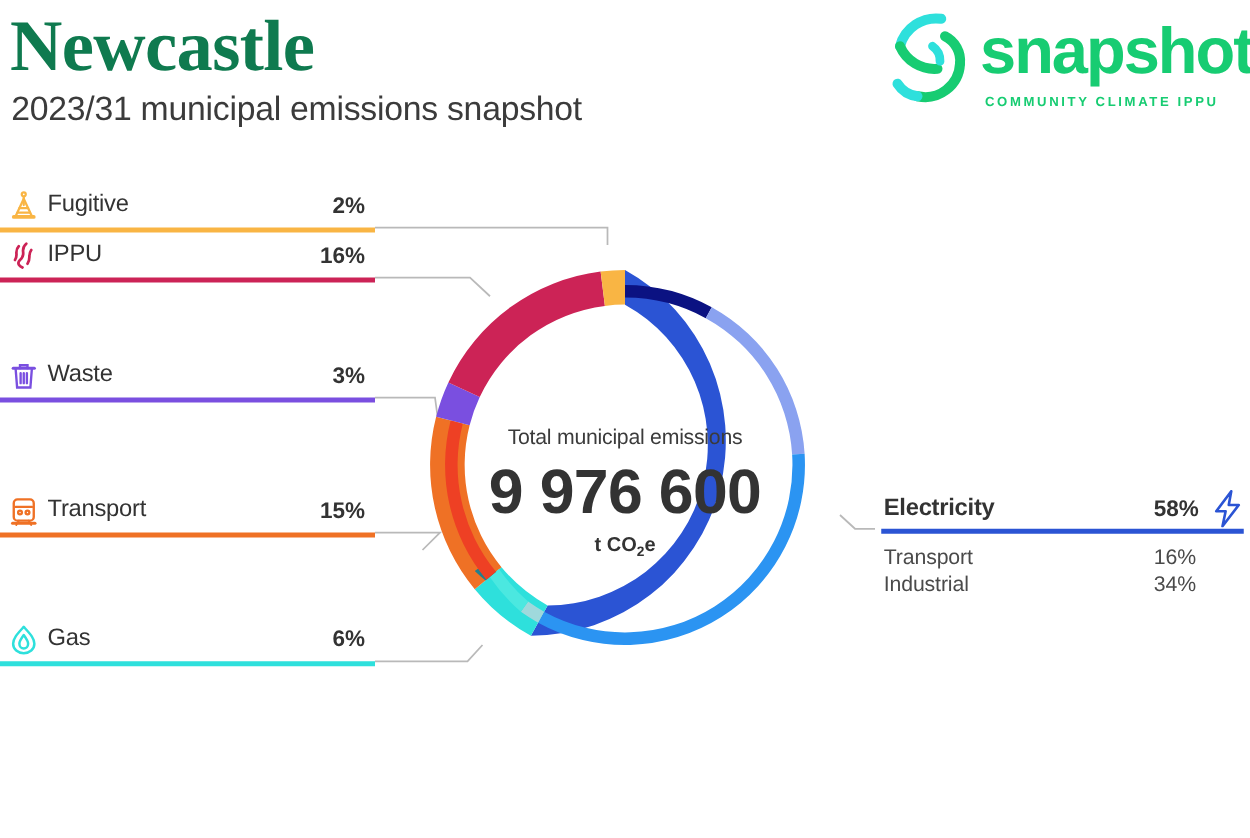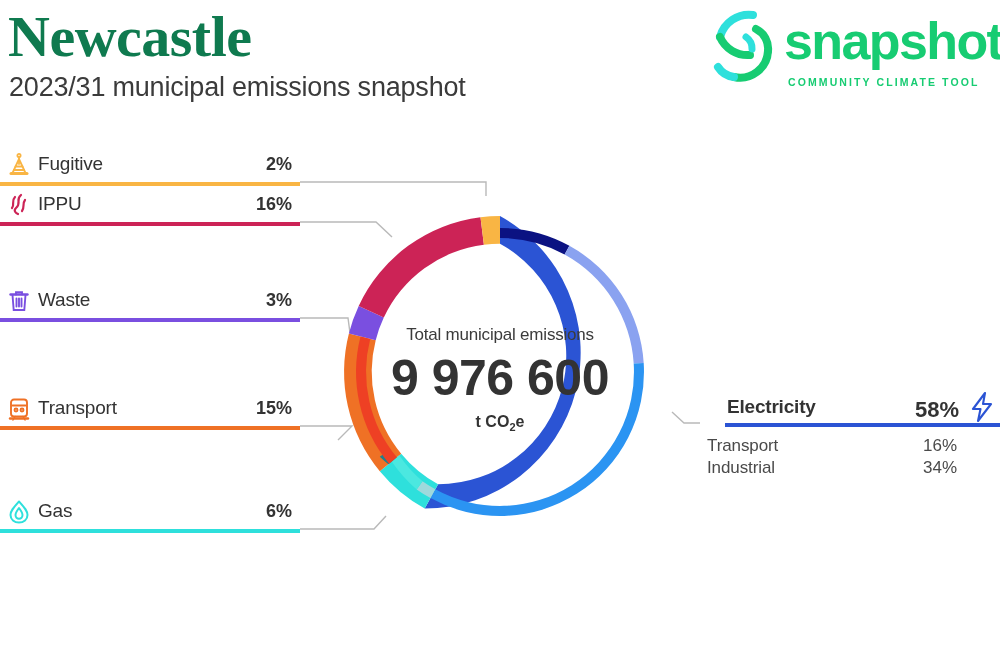--- a/index.html
+++ b/index.html
@@ -63,38 +63,38 @@
   
   .leaders{position:absolute;left:0;top:0;width:1000px;height:670px;pointer-events:none;}
 
   
   .donut{position:absolute;left:322px;top:194px;width:356px;height:356px;}
 
   
   .center{
     position:absolute;left:360px;top:325px;width:280px;text-align:center;
   }
-  .center-caption{font-size:17px;font-weight:500;color:#3b3b3b;letter-spacing:-0.2px;}
+  .center-caption{font-size:17px;font-weight:500;color:#3b3b3b;letter-spacing:-0.2px;margin-top:15px;}
   .center-value{
     font-size:50px;font-weight:bold;color:#333333;letter-spacing:-0.5px;
     line-height:58px;margin-top:4px;
   }
   .center-unit{font-size:16px;font-weight:600;color:#333333;margin-top:6px;}
   .center-unit sub{font-size:11px;}
 
   
   .rpanel{position:absolute;left:705px;top:396px;width:290px;}
-  .rhead{position:relative;height:34px;margin-left:20px;}
+  .rhead{position:relative;height:34px;}
   .rhead-label{
     position:absolute;left:2px;top:0px;
     font-size:19px;font-weight:600;color:#333333;letter-spacing:-0.2px;
   }
   .rhead-pct{
     position:absolute;right:36px;top:1px;
-    font-size:22px;font-weight:bold;color:#333333;
+    font-size:18px;font-weight:bold;color:#333333;
   }
   .rhead-icon{position:absolute;right:0px;top:-4px;width:26px;height:30px;}
   .rhead-rule{position:absolute;left:0px;top:27px;width:290px;height:4px;}
   .rsub{position:relative;margin-top:6px;}
   .rsub-row{position:relative;height:22px;}
   .rsub-name{
     position:absolute;left:2px;top:0;
     font-size:17px;color:#4a4a4a;letter-spacing:-0.1px;
   }
   .rsub-val{
@@ -115,21 +115,21 @@
       <g fill="none" stroke-linecap="round">
         <path d="M47 8 A30 30 0 0 0 14 30" stroke="#2EE0DC" stroke-width="8"></path>
         <path d="M14 30 A30 30 0 0 0 44 48" stroke="#17cc72" stroke-width="8"></path>
         <path d="M50 22 A22 22 0 0 1 62 44" stroke="#17cc72" stroke-width="8"></path>
         <path d="M62 44 A28 28 0 0 1 28 70" stroke="#17cc72" stroke-width="8"></path>
         <path d="M28 70 A22 22 0 0 1 12 60" stroke="#2EE0DC" stroke-width="8"></path>
         <path d="M40 30 A14 14 0 0 1 46 42" stroke="#2EE0DC" stroke-width="7"></path>
       </g>
     </svg>
     <div class="logo-word">snapshot</div>
-    <div class="logo-tag">COMMUNITY CLIMATE TOOL</div>
+    <div class="logo-tag">COMMUNITY CLIMATE IPPU</div>
   </div>
 
   <svg class="leaders" viewBox="0 0 1000 670">
     <g stroke="#b9b9b9" stroke-width="1.4" fill="none">
 
       <path d="M300 182 L486 182 L486 196"></path>
 
       <path d="M300 222 L376 222 L392 237"></path>
 
       <path d="M300 318 L348 318 L350 333"></path>

